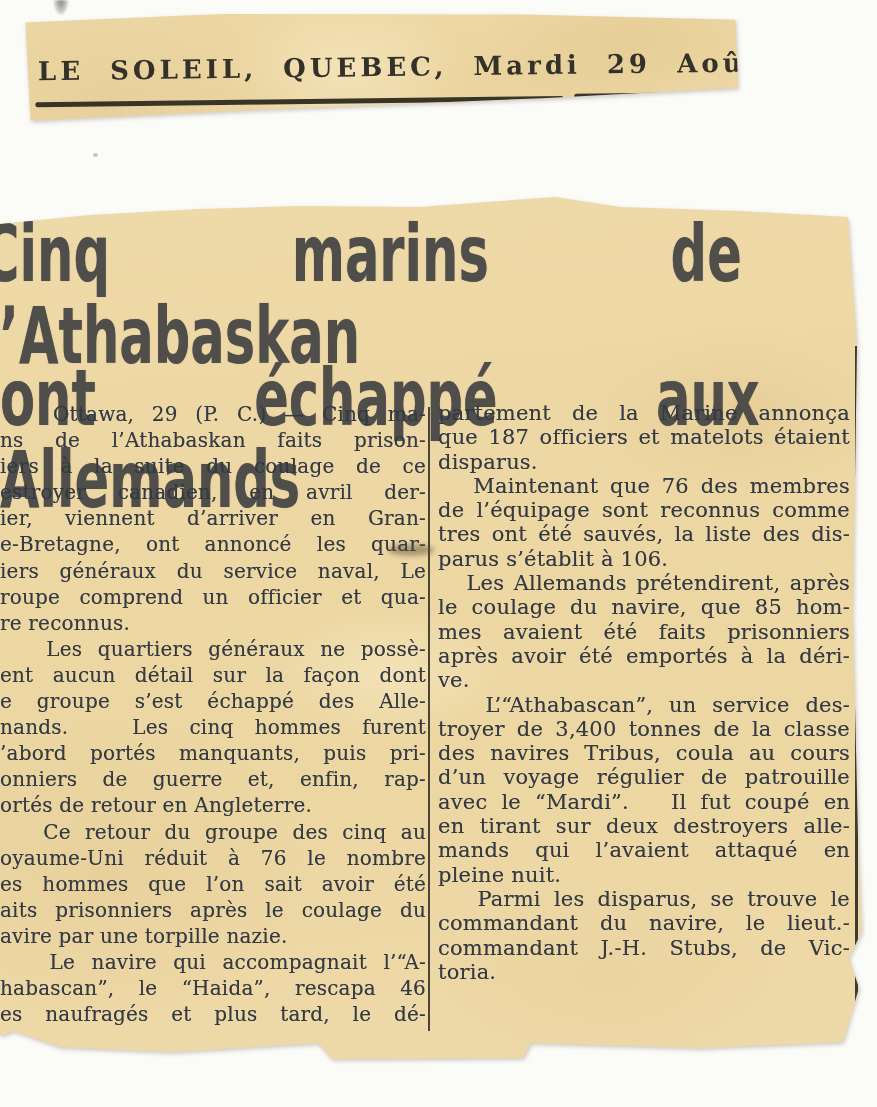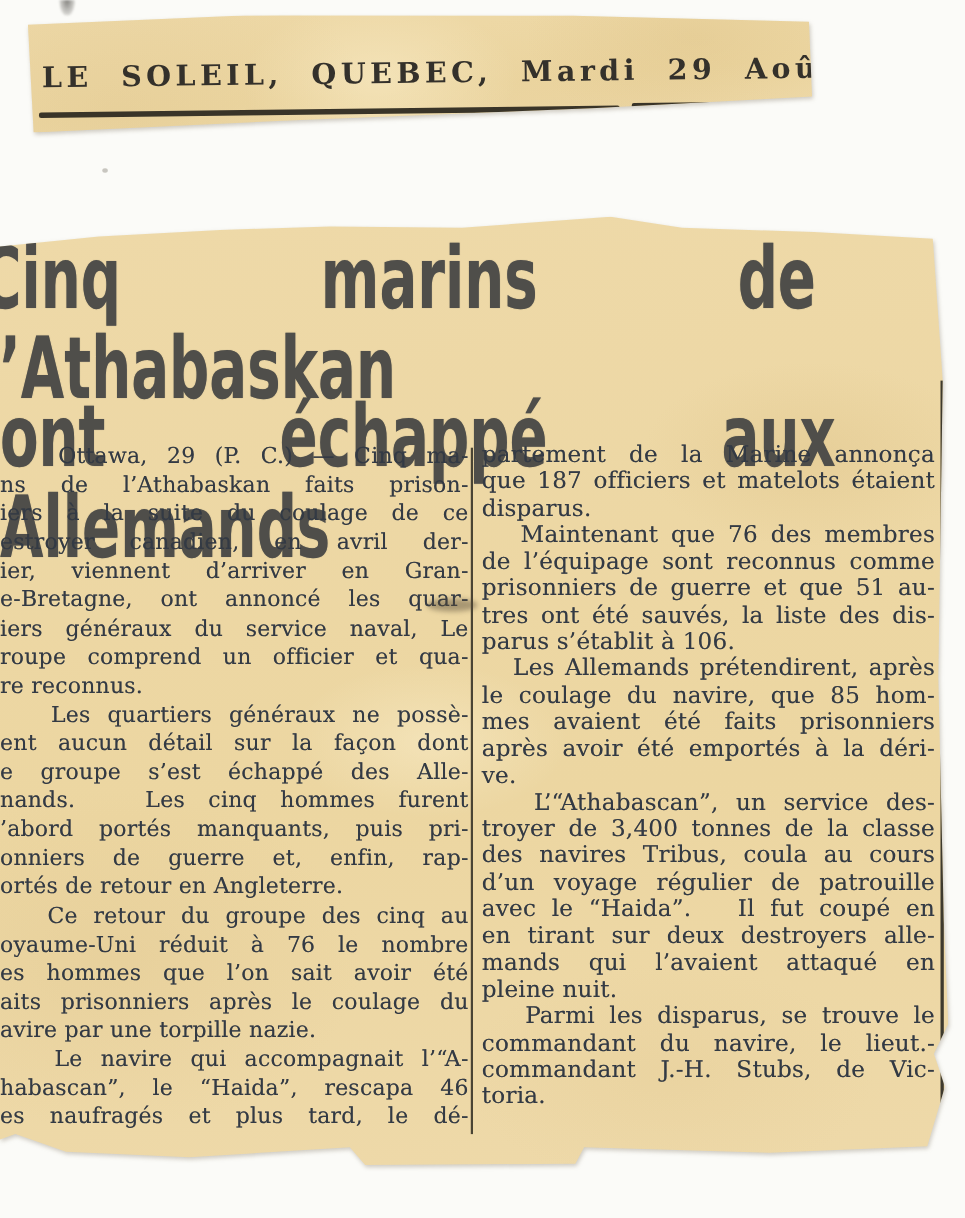--- a/index.html
+++ b/index.html
@@ -144,33 +144,32 @@
           <div class="tl">habascan”, le “Haida”, rescapa 46</div>
           <div class="tl">es naufragés et plus tard, le dé-</div>
         </div>
 
       <div class="col col-right">
           <div class="tl">partement de la Marine annonça</div>
           <div class="tl">que 187 officiers et matelots étaient</div>
           <div class="tl noj">disparus.</div>
           <div class="tl">   Maintenant que 76 des membres</div>
           <div class="tl">de l’équipage sont reconnus comme</div>
-          <div class="tl">prisonniers de guerre et que 51 au-</div>
           <div class="tl">tres ont été sauvés, la liste des dis-</div>
           <div class="tl noj">parus s’établit à 106.</div>
           <div class="tl">   Les Allemands prétendirent, après</div>
           <div class="tl">le coulage du navire, que 85 hom-</div>
           <div class="tl">mes avaient été faits prisonniers</div>
           <div class="tl">après avoir été emportés à la déri-</div>
           <div class="tl noj">ve.</div>
           <div class="tl">   L’“Athabascan”, un service des-</div>
           <div class="tl">troyer de 3,400 tonnes de la classe</div>
           <div class="tl">des navires Tribus, coula au cours</div>
           <div class="tl">d’un voyage régulier de patrouille</div>
-          <div class="tl">avec le “Haida”.   Il fut coupé en</div>
+          <div class="tl">avec le “Mardi”.   Il fut coupé en</div>
           <div class="tl">en tirant sur deux destroyers alle-</div>
           <div class="tl">mands qui l’avaient attaqué en</div>
           <div class="tl noj">pleine nuit.</div>
           <div class="tl">   Parmi les disparus, se trouve le</div>
           <div class="tl">commandant du navire, le lieut.-</div>
           <div class="tl">commandant J.-H. Stubs, de Vic-</div>
           <div class="tl noj">toria.</div>
         </div>
 
       <div class="vrule center-rule"></div>

